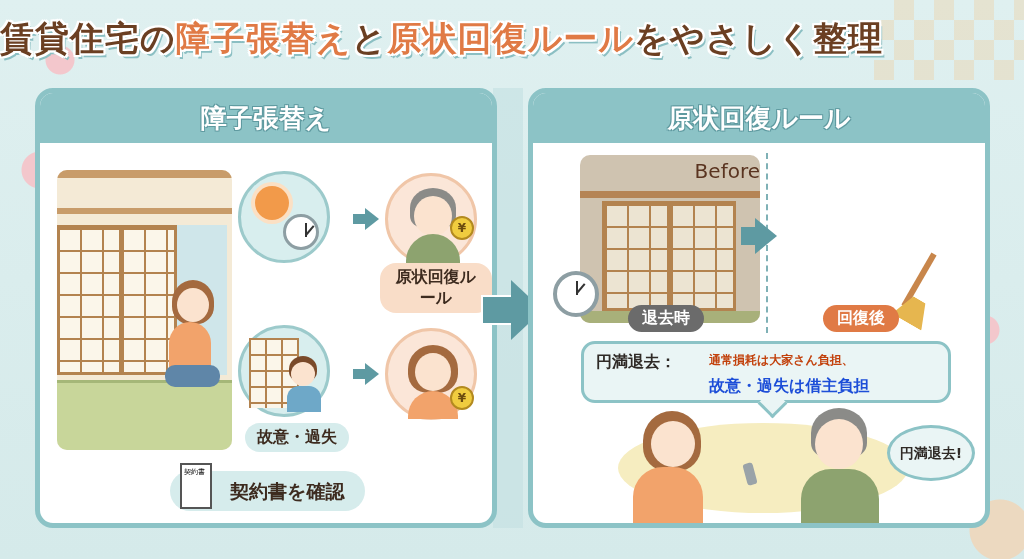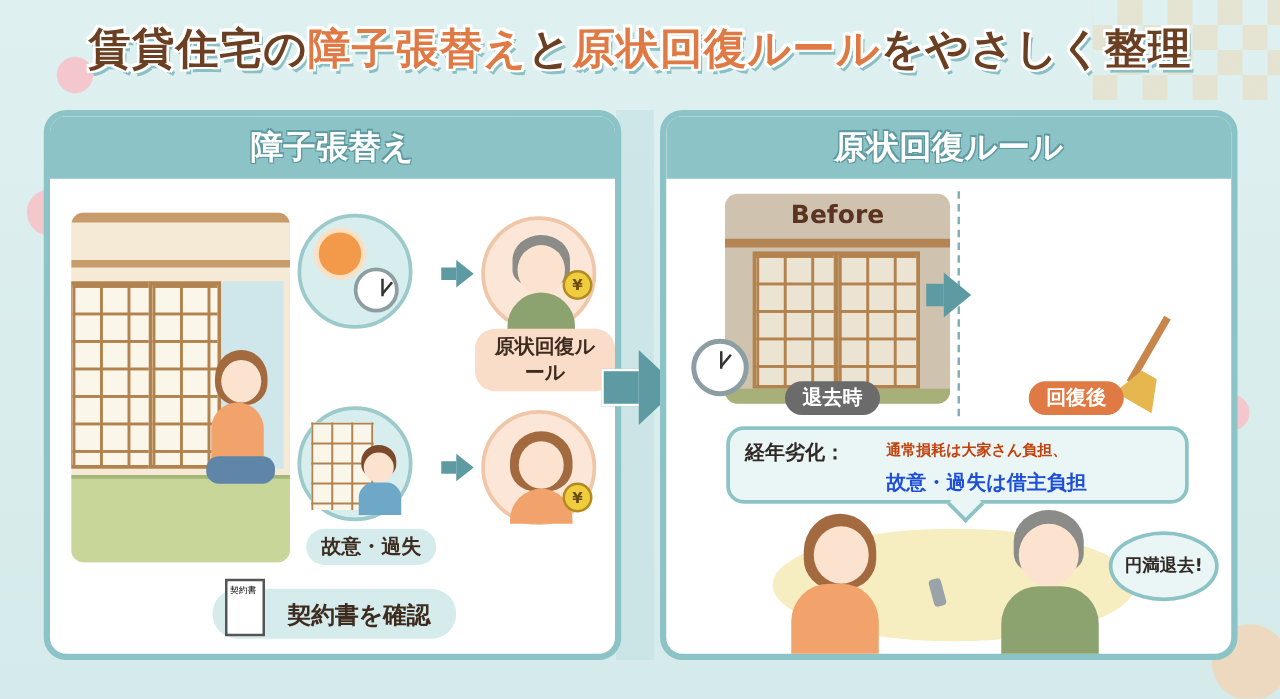--- a/index.html
+++ b/index.html
@@ -6,21 +6,21 @@
 body{width:1024px;height:559px;overflow:hidden;font-family:"DejaVu Sans",sans-serif;background:#d9ecec;position:relative}
 .bg{position:absolute;inset:0;background:
  radial-gradient(circle at 60px 60px,#f3c7cc 0 14px,transparent 15px),
  radial-gradient(circle at 40px 170px,#f3c7cc 0 18px,transparent 19px),
  radial-gradient(circle at 985px 330px,#f3c7cc 0 14px,transparent 15px),
  radial-gradient(circle at 1000px 530px,#ecd9c0 0 30px,transparent 31px),
  linear-gradient(180deg,#dff0f0,#d5eaea);}
 .checker{position:absolute;right:0;top:0;width:150px;height:80px;opacity:.55;
  background-image:linear-gradient(45deg,#ead9b8 25%,transparent 25%,transparent 75%,#ead9b8 75%),linear-gradient(45deg,#ead9b8 25%,transparent 25%,transparent 75%,#ead9b8 75%);
  background-size:40px 40px;background-position:0 0,20px 20px}
-.title{position:absolute;left:0;right:0;top:16px;text-align:center;font-size:34px;font-weight:bold;letter-spacing:1px;
+.title{position:absolute;left:0;right:0;top:16px;text-align:left;font-size:34px;font-weight:bold;letter-spacing:1px;
  -webkit-text-stroke:0;text-shadow:2px 0 #fff,-2px 0 #fff,0 2px #fff,0 -2px #fff,2px 2px #fff,-2px -2px #fff,2px -2px #fff,-2px 2px #fff,3px 4px #8bbfc3}
 .t-brown{color:#6b3f22}.t-orange{color:#e07a45}
 .panel{position:absolute;background:#fff;border:5px solid #8cc3c6;border-radius:18px;overflow:hidden}
 .panel-head{background:#8cc3c6;color:#fff;text-align:center;font-size:26px;font-weight:bold;height:50px;line-height:50px;
  text-shadow:1px 1px #5f9aa0,-1px -1px #5f9aa0,1px -1px #5f9aa0,-1px 1px #5f9aa0}
 #left{left:35px;top:88px;width:462px;height:440px}
 #right{left:528px;top:88px;width:462px;height:440px}
 .scene{position:absolute;border-radius:10px;overflow:hidden}
 .shoji-room{left:17px;top:77px;width:175px;height:280px;background:#f4ead6}
 .beam{position:absolute;left:0;right:0;background:#c89c6a}
@@ -36,21 +36,21 @@
 .contract{position:absolute;left:130px;top:378px;width:195px;height:40px;border-radius:20px;background:#d6ecec}
 .contract-label{position:absolute;left:60px;top:8px;font-size:19px;font-weight:bold;color:#3d2b1f}
 .doc-icon{position:absolute;left:10px;top:-8px;width:32px;height:46px;background:#fff;border:2px solid #555;font-size:7px;padding:2px}
 .big-arrow{position:absolute;left:481px;top:280px;width:60px;height:60px}
 .ba-body{position:absolute;left:0;top:15px;width:32px;height:30px;background:#5e9aa2;border:2px solid #fff}
 .ba-head{position:absolute;left:30px;top:0;width:0;height:0;border-left:32px solid #5e9aa2;border-top:30px solid transparent;border-bottom:30px solid transparent}
 .ba-lane{position:absolute;left:493px;top:88px;width:30px;height:440px;background:#c5e1e2;opacity:.65}
 .before,.after{top:62px;width:180px;height:168px}
 .before{left:47px;background:#cfc3b0}
 .after{left:240px;background:#f3ead8}
-.ba-title{position:absolute;top:4px;left:0;right:0;text-align:center;font-size:20px;font-weight:bold}
+.ba-title{position:absolute;top:4px;left:0;right:0;text-align:right;font-size:20px;font-weight:normal}
 .sep{position:absolute;left:233px;top:60px;height:180px;border-left:2px dashed #7fb1b6}
 .tag{position:absolute;top:212px;padding:3px 14px;border-radius:14px;color:#fff;font-size:16px;font-weight:bold}
 .tag-gray{left:95px;background:#6b6b6b}
 .tag-orange{left:290px;background:#e07a45}
 .mid-arrow{position:absolute;left:222px;top:125px;width:0;height:0;border-left:22px solid #5e9aa2;border-top:18px solid transparent;border-bottom:18px solid transparent}
 .mid-arrow::before{content:"";position:absolute;left:-36px;top:-9px;width:14px;height:18px;background:#5e9aa2}
 .clock{position:absolute;width:46px;height:46px;border-radius:50%;background:#fff;border:4px solid #8d9ea3}
 .clock::before{content:"";position:absolute;left:19px;top:6px;width:2px;height:14px;background:#333}
 .clock::after{content:"";position:absolute;left:19px;top:18px;width:2px;height:12px;background:#333;transform:rotate(-140deg);transform-origin:top}
 .broom{position:absolute;left:383px;top:157px;width:6px;height:60px;background:#c8864b;transform:rotate(30deg)}
@@ -148,21 +148,21 @@
   </div>
   <div class="sep"></div>
   <div class="mid-arrow"></div>
   <div class="clock" style="left:20px;top:178px"></div>
   <div class="broom"></div>
   <div class="broom-head"></div>
   <div class="tag tag-gray">退去時</div>
   <div class="tag tag-orange">回復後</div>
 
   <div class="rule-box">
-    <span class="rule-label">経年劣化：</span>
+    <span class="rule-label">円満退去：</span>
     <span class="rule-l1">通常損耗は大家さん負担、</span>
     <span class="rule-l2">故意・過失は借主負担</span>
   </div>
 
   <div class="ellipse"></div>
   <div class="hair-b" style="left:110px;top:318px;width:58px;height:60px"></div>
   <div class="face" style="left:118px;top:328px;width:44px;height:46px"></div>
   <div class="body-o" style="left:100px;top:374px;width:70px;height:60px"></div>
   <div style="position:absolute;left:212px;top:370px;width:10px;height:22px;background:#9aa3a8;border-radius:3px;transform:rotate(-15deg)"></div>
   <div class="hair-g" style="left:278px;top:315px;width:56px;height:50px"></div>

